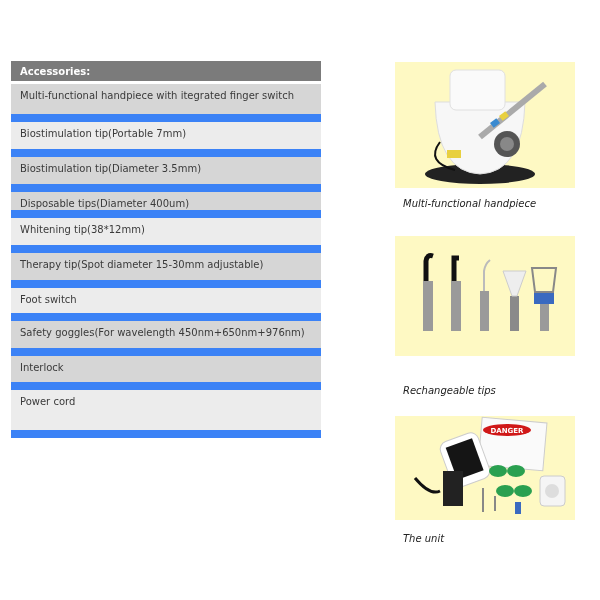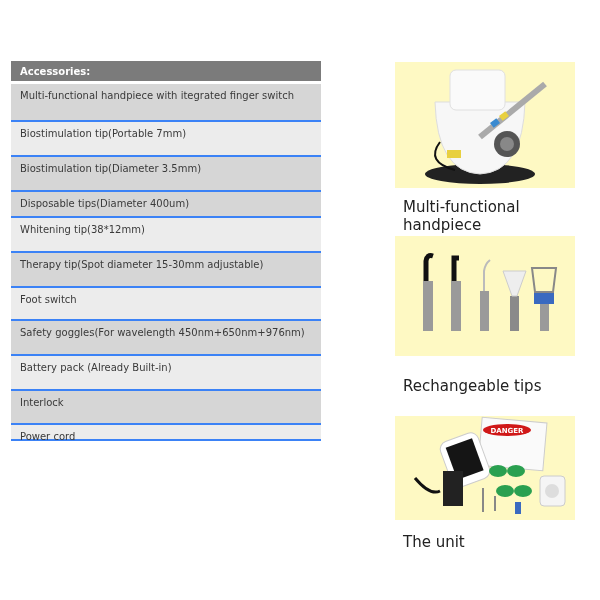--- a/index.html
+++ b/index.html
@@ -2,43 +2,42 @@
 <html><head>
   <meta charset="utf-8">
   <style>
     html, body { margin:0; padding:0; background:#ffffff; }
     body { width:600px; height:600px; position:relative; overflow:hidden;
       font-family:"DejaVu Sans", sans-serif; color:#333333; }
     .table { position:absolute; left:11px; top:61px; width:310px; }
     .hdr { height:20px; background:#7b7b7b; color:#ffffff; font-weight:bold;
       font-size:10px; padding:5px 0 0 9px; box-sizing:border-box; margin-bottom:3px; }
     .row { box-sizing:border-box; padding:6px 0 0 9px; font-size:10px; color:#3a3a3a;
-      border-bottom:2px solid #3b82f6; white-space:nowrap; }
+      border-bottom:8px solid #3b82f6; white-space:nowrap; }
     .row.dark { background:#d6d6d6; }
     .row.light { background:#ececec; }
     .panel { position:absolute; left:395px; width:180px; }
     .photo { width:180px; background:#fef9c3; position:relative; overflow:hidden; }
-    .cap { font-size:15px; color:#222222; position:absolute; left:403px; }
+    .cap { font-size:10px; color:#222222; position:absolute; left:403px;font-style:italic; }
   </style>
 </head>
 <body>
 
 <div class="table">
   <div class="hdr">Accessories:</div>
   <div class="row dark" style="height:38px">Multi-functional handpiece with itegrated finger switch</div>
   <div class="row light" style="height:35px">Biostimulation tip(Portable 7mm)</div>
   <div class="row dark" style="height:35px">Biostimulation tip(Diameter 3.5mm)</div>
   <div class="row dark" style="height:26px">Disposable tips(Diameter 400um)</div>
   <div class="row light" style="height:35px">Whitening tip(38*12mm)</div>
   <div class="row dark" style="height:35px">Therapy tip(Spot diameter 15-30mm adjustable)</div>
   <div class="row light" style="height:33px">Foot switch</div>
   <div class="row dark" style="height:35px">Safety goggles(For wavelength 450nm+650nm+976nm)</div>
-  <div class="row light" style="height:35px">Battery pack (Already Built-in)</div>
   <div class="row dark" style="height:34px">Interlock</div>
-  <div class="row light" style="height:16px">Power cord</div>
+  <div class="row light" style="height:48px">Power cord</div>
 </div>
 
 <div class="panel" style="top:62px">
   <div class="photo" style="height:126px">
     <svg width="180" height="126" viewBox="0 0 180 126">
       <ellipse cx="85" cy="112" rx="55" ry="10" fill="#222"></ellipse>
       <path d="M40 40 Q42 110 85 112 Q128 110 130 40 Z" fill="#f7f7f7" stroke="#ddd"></path>
       <rect x="55" y="8" width="55" height="40" rx="6" fill="#fafafa" stroke="#e0e0e0"></rect>
       <circle cx="112" cy="82" r="13" fill="#555"></circle>
         <circle cx="112" cy="82" r="7" fill="#888"></circle>
@@ -62,21 +61,21 @@
       <rect x="85" y="55" width="9" height="40" fill="#9a9a9a"></rect>
         <path d="M89 55 L89 35 Q90 28 95 24" stroke="#bbb" stroke-width="2" fill="none"></path>
       <rect x="115" y="60" width="9" height="35" fill="#8a8a8a"></rect>
         <path d="M108 35 L131 35 L122 60 L117 60 Z" fill="#eee" stroke="#ccc"></path>
       <rect x="145" y="65" width="9" height="30" fill="#9a9a9a"></rect>
         <rect x="139" y="56" width="20" height="12" fill="#3a6ac0"></rect>
         <path d="M137 32 L161 32 L158 56 L140 56 Z" fill="none" stroke="#888" stroke-width="2"></path>
     </svg>
   </div>
 </div>
-<div class="cap" style="top:377px">Rechangeable tips</div>
+<div class="cap" style="top:385px">Rechangeable tips</div>
 
 <div class="panel" style="top:416px">
   <div class="photo" style="height:104px">
     <svg width="180" height="104" viewBox="0 0 180 104">
       <rect x="85" y="4" width="65" height="48" fill="#fafafa" stroke="#ccc" transform="rotate(5 117 28)"></rect>
       <ellipse cx="112" cy="14" rx="24" ry="6" fill="#d01818"></ellipse>
       <text x="112" y="17" font-size="7" fill="#fff" text-anchor="middle" font-weight="bold" font-family="DejaVu Sans, sans-serif">DANGER</text>
       <rect x="50" y="20" width="40" height="48" rx="8" fill="#fff" stroke="#ccc" transform="rotate(-20 70 44)"></rect>
       <rect x="56" y="26" width="28" height="34" fill="#151515" transform="rotate(-20 70 44)"></rect>
       <rect x="48" y="55" width="20" height="35" fill="#222"></rect>

